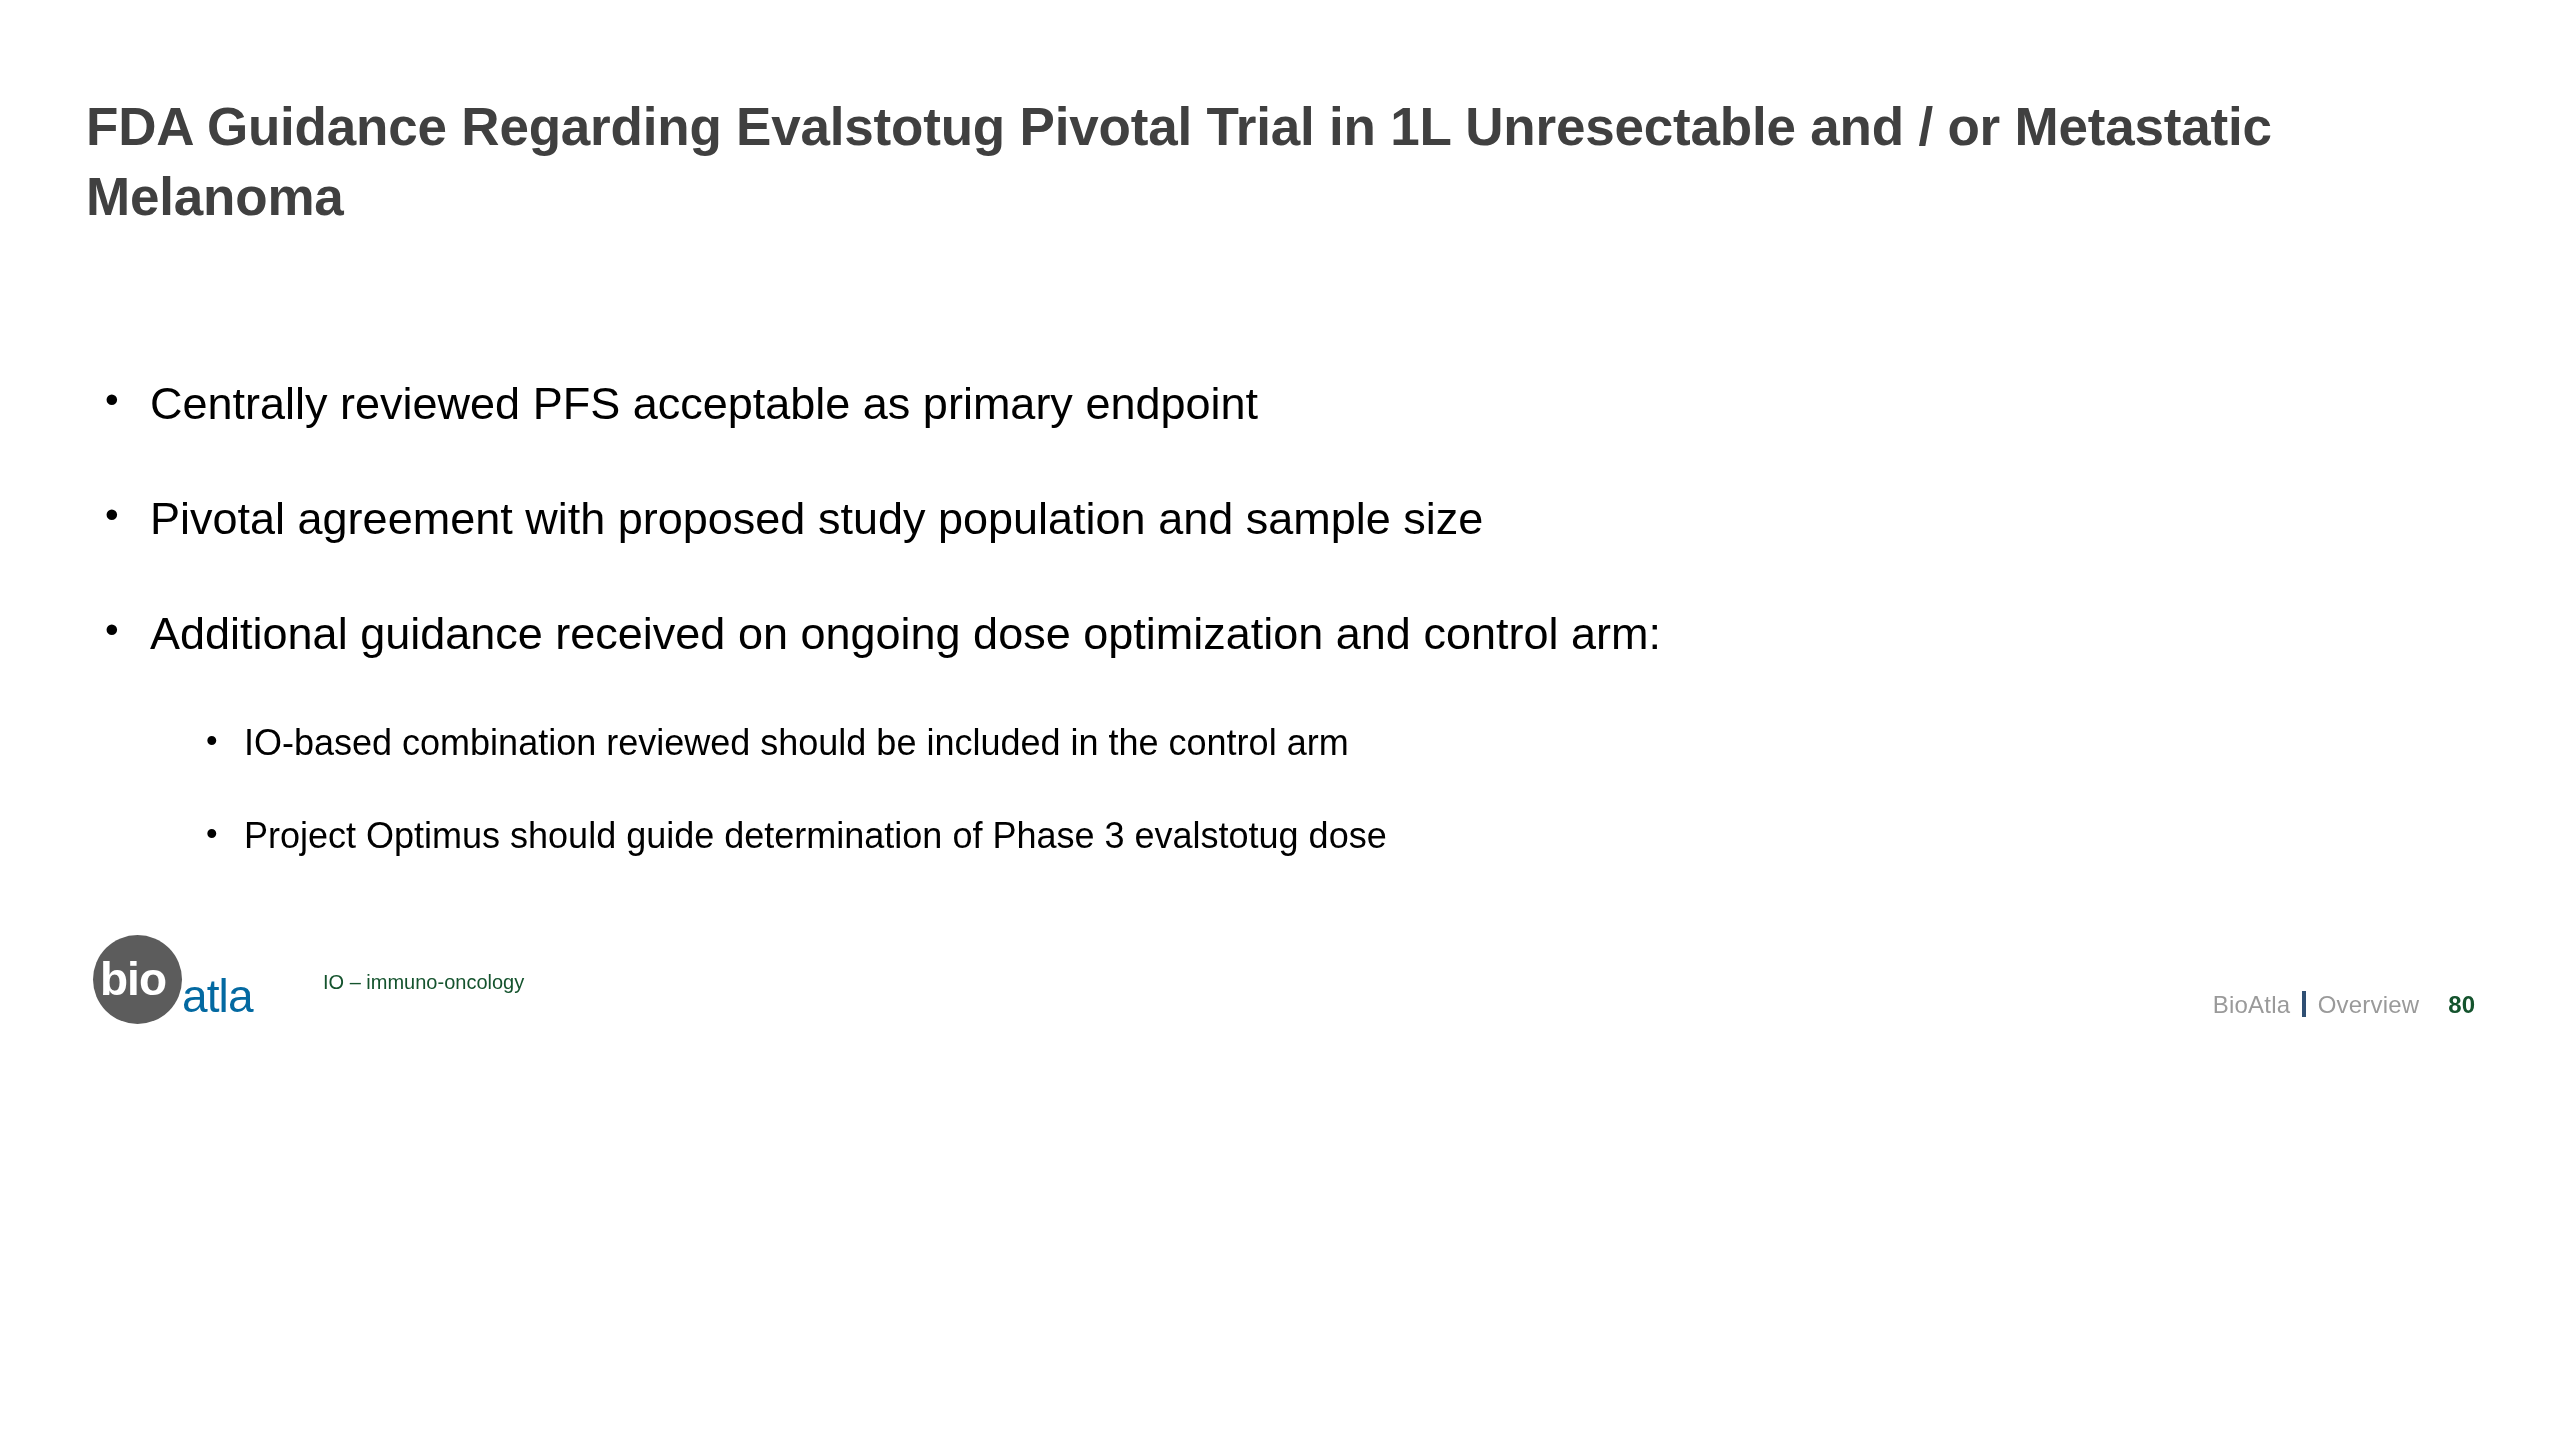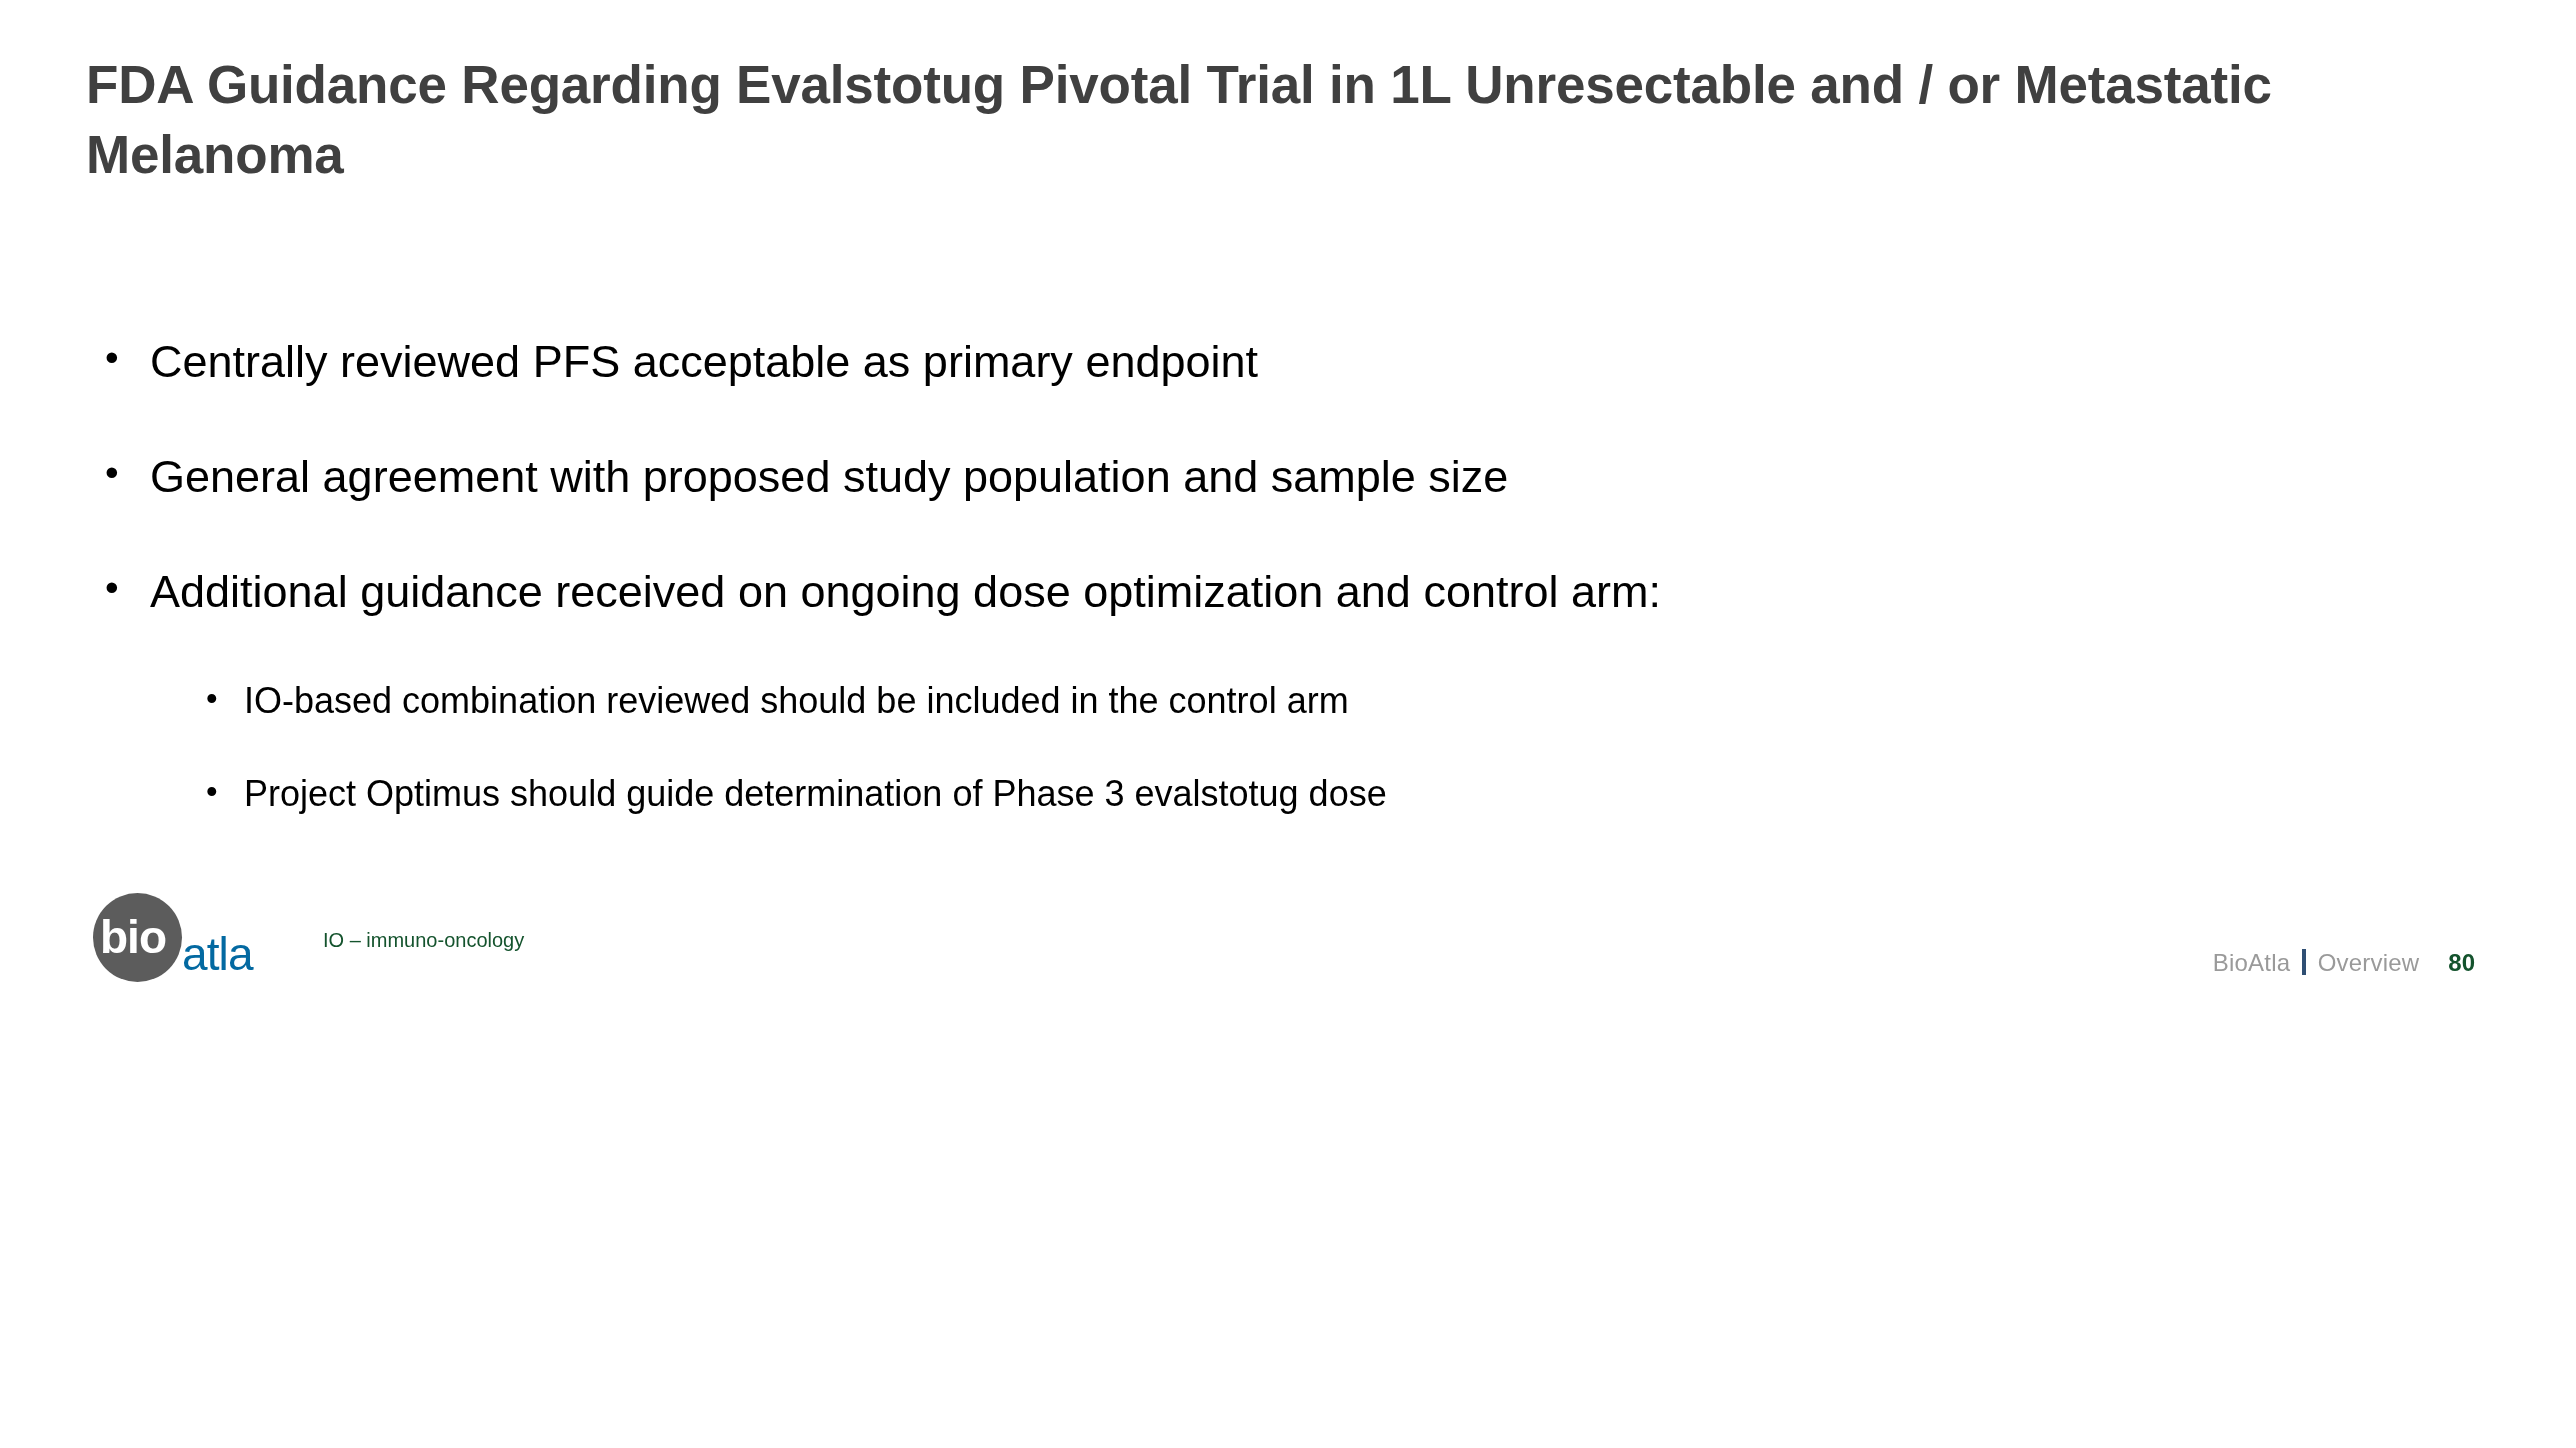--- a/index.html
+++ b/index.html
@@ -10,20 +10,21 @@
   body {
     font-family: "Liberation Sans", sans-serif;
     -webkit-font-smoothing: antialiased;
   }
   .slide {
     position: relative;
     width: 2576px;
     height: 1023px;
     background: #ffffff;
     overflow: hidden;
+    margin-top: 42px;
   }
 
   
   .title-block {
     position: absolute;
     left: 86px;
     top: 50px;
     width: 2267px;
   }
   .slide-title {
@@ -172,21 +173,21 @@
 
   <div class="body-block">
 
     <div class="bullet level-1">
       <span class="bullet-marker">•</span>
       <span class="bullet-text">Centrally reviewed PFS acceptable as primary endpoint</span>
     </div>
 
     <div class="bullet level-1">
       <span class="bullet-marker">•</span>
-      <span class="bullet-text">General agreement with proposed study population and sample size</span>
+      <span class="bullet-text">Pivotal agreement with proposed study population and sample size</span>
     </div>
 
     <div class="bullet level-1">
       <span class="bullet-marker">•</span>
       <span class="bullet-text">Additional guidance received on ongoing dose optimization and control arm:</span>
     </div>
 
     <div class="sub-list">
       <div class="bullet level-2">
         <span class="bullet-marker">•</span>

